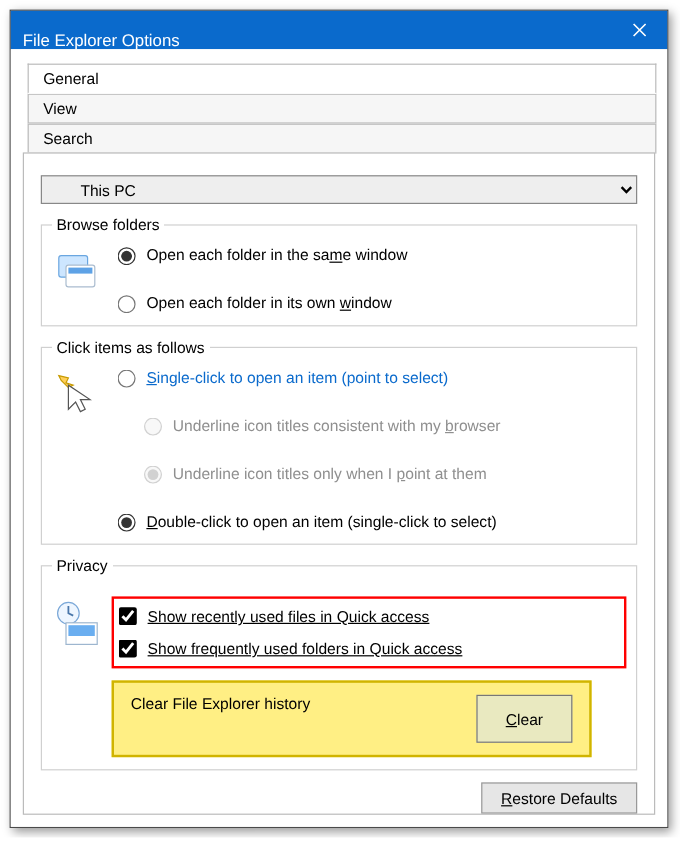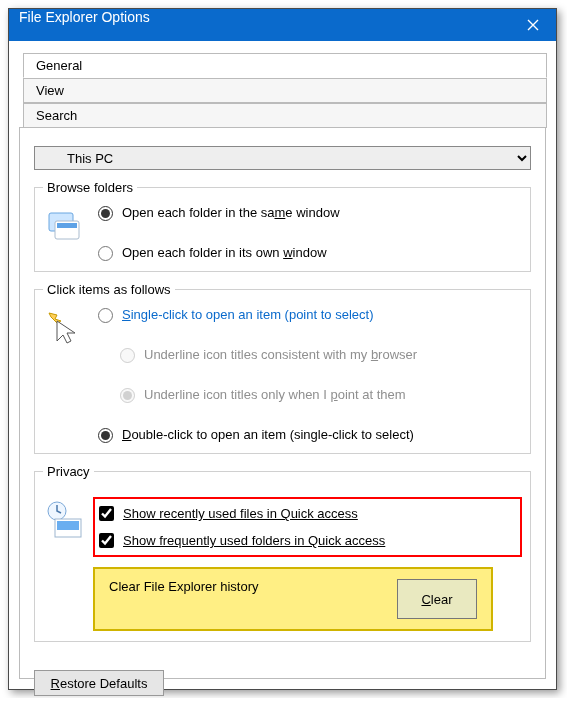--- a/index.html
+++ b/index.html
@@ -17,21 +17,21 @@
     box-shadow: 3px 3px 8px rgba(0,0,0,0.4);
     background: #f0f0f0;
     position: relative;
   }
   
   .titlebar {
     background: #0a6acc;
     color: #fff;
     height: 32px;
     display: flex;
-    align-items: flex-start;
+    align-items: flex-end;
     justify-content: space-between;
     padding: 0 0 0 10px;
   }
   .titlebar .title {
     font-size: 14px;
   }
   .titlebar .close {
     width: 46px;
     height: 32px;
     display: flex;
@@ -166,23 +166,23 @@
   .clear-row button {
     width: 80px;
     height: 40px;
     border: 1px solid #777;
     background: #e9e9c0;
     font-size: 13px;
     cursor: pointer;
   }
 
   .restore-row {
-    margin-top: 28px;
-    display: flex;
-    justify-content: flex-start;
+    margin-top: 10px;
+    display: flex;
+    justify-content: flex-end;
   }
   .restore-row button {
     width: 130px;
     height: 26px;
     border: 1px solid #999;
     background: #e6e6e6;
     font-size: 13px;
     cursor: pointer;
   }
 

